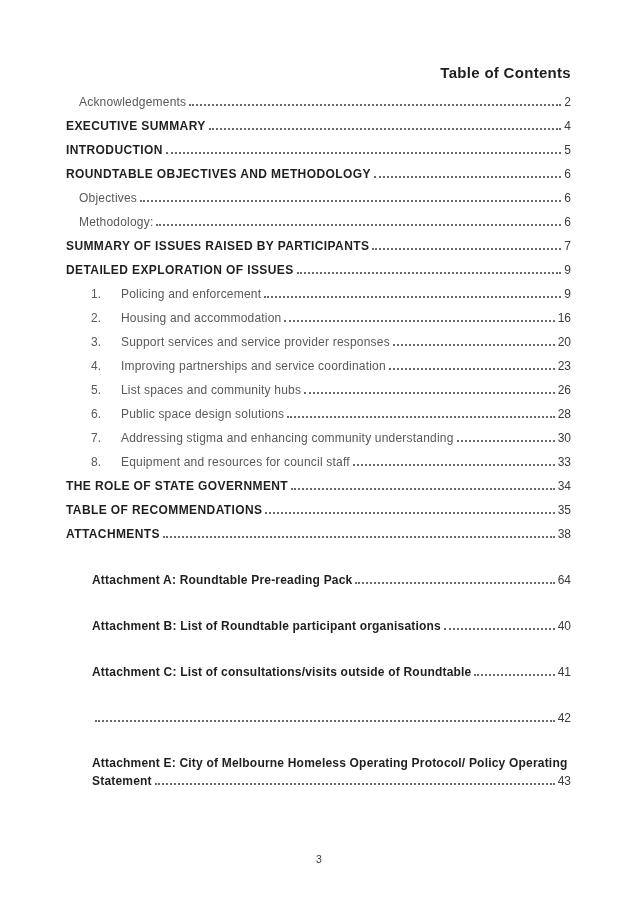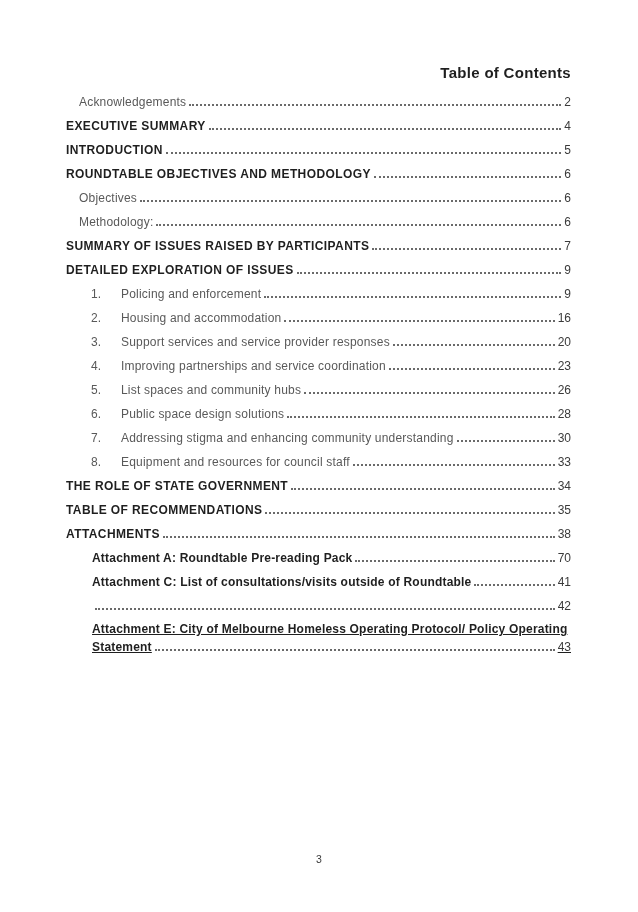--- a/index.html
+++ b/index.html
@@ -24,28 +24,28 @@
   .toc{width:100%;}
   .row{
     display:flex;align-items:baseline;
     line-height:24px;font-size:12px;letter-spacing:.2px;
   }
   .row .label{white-space:nowrap;}
   .row.h1{font-weight:700;color:var(--heading);letter-spacing:.4px;}
   .row.sub{color:var(--body);padding-left:13px;}
   .row.num{color:var(--body);padding-left:25px;}
   .row.num .num-label{flex:0 0 30px;}
-  .row.att{font-weight:700;color:var(--heading);padding-left:26px;}
+  .row.att{font-weight:700;color:var(--heading);padding-left:26px;margin-top:22px;}
   .leader{
     flex:1 1 auto;min-width:12px;height:0;margin:0 3px;
     border-bottom:2px dotted var(--dots);
   }
   .page-num{font-weight:400;color:var(--pagenum);letter-spacing:0;}
   
-  .row.wrap-row{display:block;padding-top:2px;text-decoration:underline;}
+  .row.wrap-row{display:block;padding-top:2px;}
   .wrap-line{line-height:18px;}
   .wrap-lastline{display:flex;align-items:baseline;line-height:18px;}
   .footer{
     position:absolute;top:853px;left:0;width:638px;
     text-align:center;font-size:10.5px;color:var(--pagenum);
   }
 </style>
 </head>
 <body>
 
@@ -151,21 +151,26 @@
         <span class="page-num">35</span>
       </div>
       <div class="row h1">
         <span class="label">ATTACHMENTS</span>
         <span class="leader"></span>
         <span class="page-num">38</span>
       </div>
       <div class="row att">
         <span class="label">Attachment A: Roundtable Pre-reading Pack</span>
         <span class="leader"></span>
-        <span class="page-num">70</span>
+        <span class="page-num">64</span>
+      </div>
+      <div class="row att">
+        <span class="label">Attachment B: List of Roundtable participant organisations</span>
+        <span class="leader"></span>
+        <span class="page-num">40</span>
       </div>
       <div class="row att">
         <span class="label">Attachment C: List of consultations/visits outside of Roundtable</span>
         <span class="leader"></span>
         <span class="page-num">41</span>
       </div>
       <div class="row att">
         <span class="leader"></span>
         <span class="page-num">42</span>
       </div>

